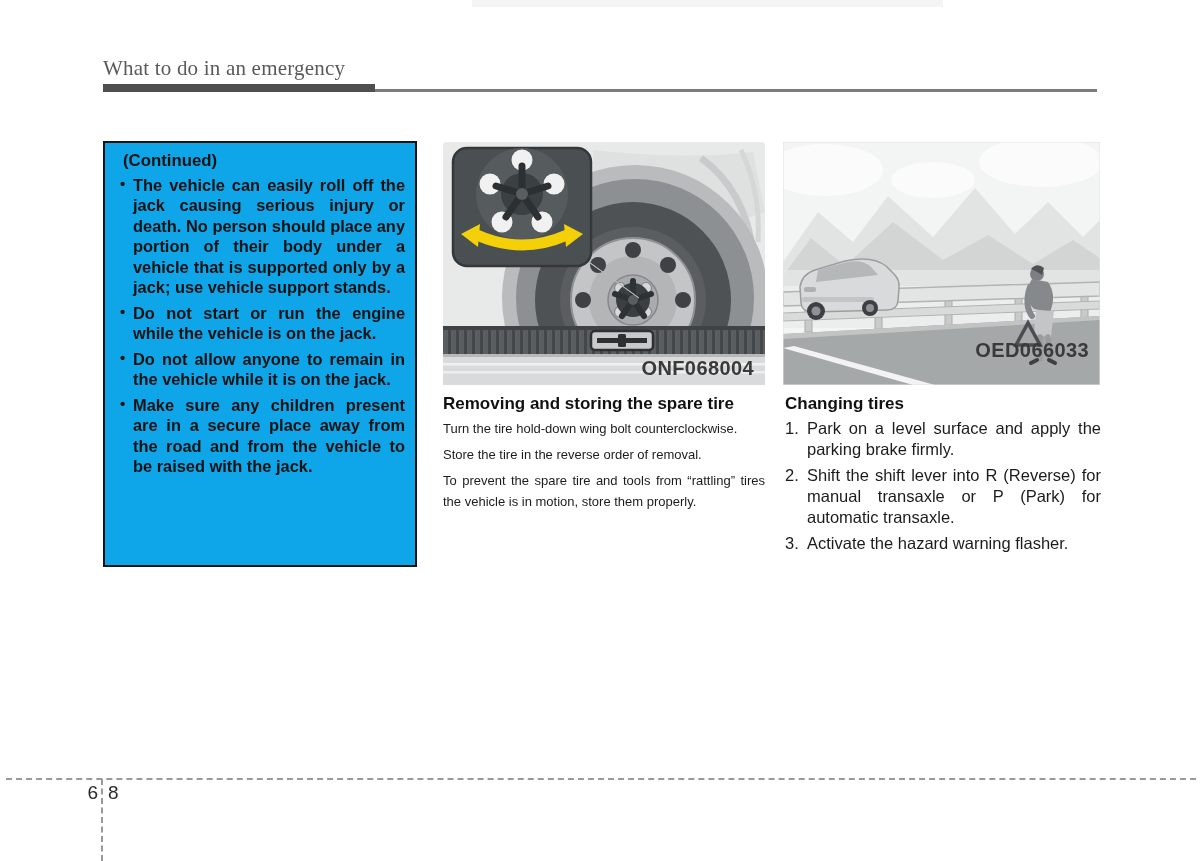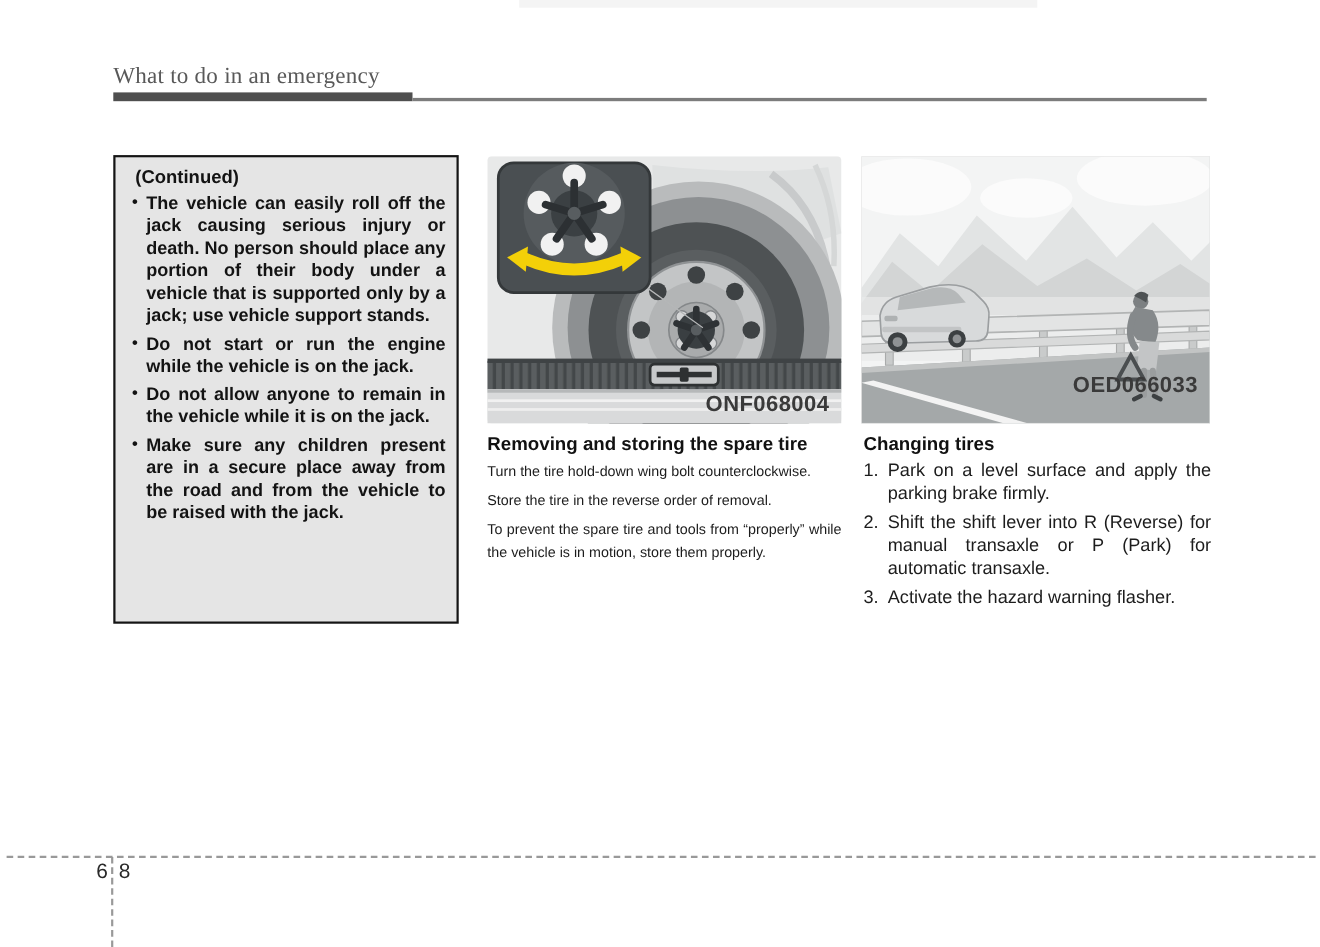--- a/index.html
+++ b/index.html
@@ -26,21 +26,21 @@
     position: absolute; left: 103px; top: 84px; width: 272px; height: 8px;
     background: #4f4f4f;
   }
   .hdr-rule-thin {
     position: absolute; left: 375px; top: 89px; width: 722px; height: 3px;
     background: #7c7c7c;
   }
   
   .wbox {
     position: absolute; left: 103px; top: 141px; width: 314px; height: 426px;
-    background: #e5e5e5;
+    background: #0ea5e9;
     border: 2px solid #141414;
     padding: 7px 10px 0 15px;
     color: #131313;
     font-weight: bold;
     font-size: 16.4px; line-height: 20.5px;
   }
   .wbox-title { margin: 1px 0 3px 3px; font-size: 16.8px; }
   .wbox ul { list-style: none; }
   .wbox li {
     position: relative; padding-left: 13px; margin-bottom: 5px;
@@ -251,21 +251,21 @@
       <rect x="0" y="0" width="317" height="243" fill="none" stroke="#e2e3e3" stroke-width="1"></rect>
     </svg>
     <div class="fig-caption">OED066033</div>
   </div>
 
   <div class="col" id="col-mid">
     <h3>Removing and storing the spare tire</h3>
     <div>
         <p>Turn the tire hold-down wing bolt counterclockwise.</p>
         <p>Store the tire in the reverse order of removal.</p>
-        <p>To prevent the spare tire and tools from “properly” while the vehicle is in motion, store them properly.</p>
+        <p>To prevent the spare tire and tools from “rattling” tires the vehicle is in motion, store them properly.</p>
       </div>
   </div>
 
   <div class="col" id="col-right">
     <h3>Changing tires</h3>
     <ol class="steps">
         <li>
           <span class="num">1.</span>
           <span class="step-text">Park on a level surface and apply the parking brake firmly.</span>
         </li>

